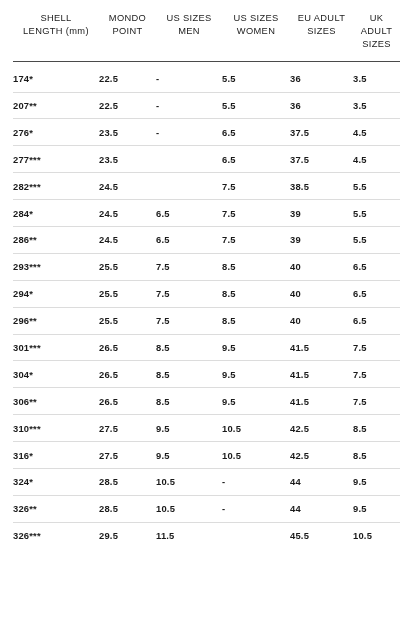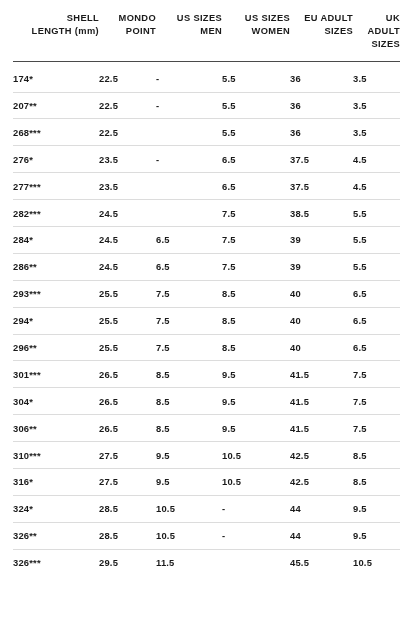--- a/index.html
+++ b/index.html
@@ -28,24 +28,24 @@
     table-layout: fixed;
     margin-top: 12px;
   }
   table.chart col.c0 { width: 86px; }
   table.chart col.c1 { width: 57px; }
   table.chart col.c2 { width: 66px; }
   table.chart col.c3 { width: 68px; }
   table.chart col.c4 { width: 63px; }
   table.chart col.c5 { width: 47px; }
   thead th {
-    text-align: right;
+    text-align: center;
     vertical-align: top;
     font-size: 9.3px;
-    font-weight: bold;
+    font-weight: normal;
     letter-spacing: 0.35px;
     line-height: 13.2px;
     padding: 0 0 9px 0;
     color: #1a1a1a;
     border-bottom: 1.6px solid #4a4a4a;
     white-space: pre-line;
     margin-top: 32px;
   }
   tbody td {
     font-size: 9.4px;
@@ -108,28 +108,20 @@
         </tr>
         <tr>
           <td>207**</td>
           <td>22.5</td>
           <td class="dash">-</td>
           <td>5.5</td>
           <td>36</td>
           <td>3.5</td>
         </tr>
         <tr>
-          <td>268***</td>
-          <td>22.5</td>
-          <td></td>
-          <td>5.5</td>
-          <td>36</td>
-          <td>3.5</td>
-        </tr>
-        <tr>
           <td>276*</td>
           <td>23.5</td>
           <td class="dash">-</td>
           <td>6.5</td>
           <td>37.5</td>
           <td>4.5</td>
         </tr>
         <tr>
           <td>277***</td>
           <td>23.5</td>

